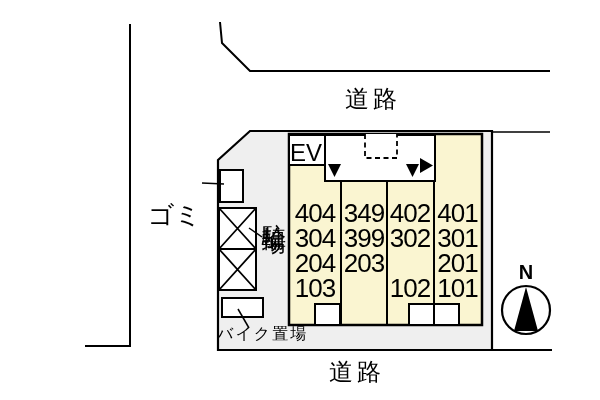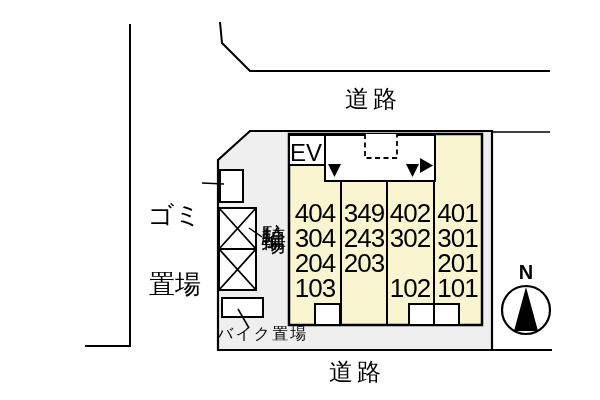--- a/index.html
+++ b/index.html
@@ -73,38 +73,37 @@
       <circle cx="506" cy="310" r="24" fill="#FFFFFF" stroke="#000" stroke-width="2.2"></circle>
       <polygon points="506,287 494,331 518,331" fill="#000"></polygon>
     </g>
   </svg>
 
   <div class="lbl" id="road-top">道路</div>
   <div class="lbl" id="road-bottom">道路</div>
 
   <div class="lbl" id="gomi">
     <div>ゴミ</div>
-    <div>置場</div>
   </div>
 
   <div class="lbl" id="churin">駐輪場</div>
 
   <div class="lbl" id="bike">バイク置場</div>
 
   <div class="lbl" id="ev">EV</div>
 
   <div class="lbl" id="north">N</div>
 
   <span class="unit r0 c0">404</span>
   <span class="unit r0 c1">349</span>
   <span class="unit r0 c2">402</span>
   <span class="unit r0 c3">401</span>
 
   <span class="unit r1 c0">304</span>
-  <span class="unit r1 c1">243</span>
+  <span class="unit r1 c1">399</span>
   <span class="unit r1 c2">302</span>
   <span class="unit r1 c3">301</span>
 
   <span class="unit r2 c0">204</span>
   <span class="unit r2 c1">203</span>
   <span class="unit r2 c3">201</span>
 
   <span class="unit r3 c0">103</span>
   <span class="unit r3 c1"></span>
   <span class="unit r3 c2">102</span>

